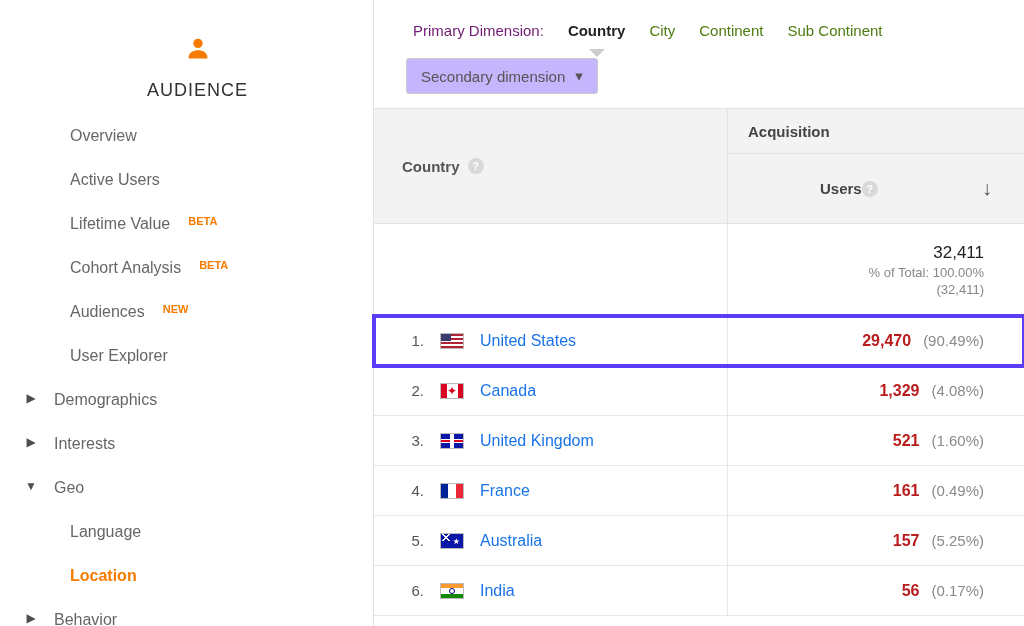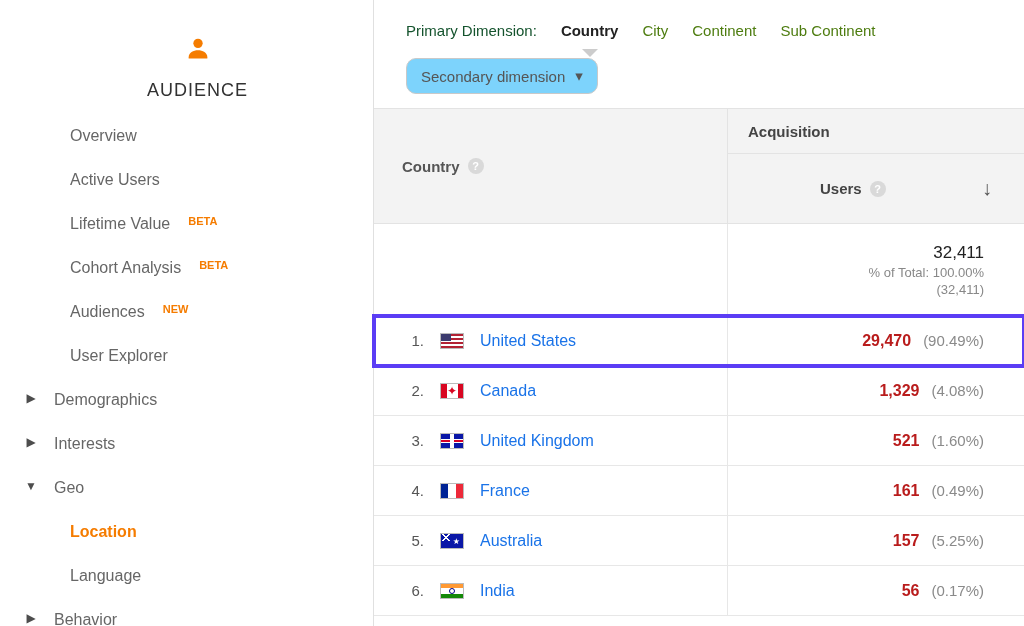--- a/index.html
+++ b/index.html
@@ -67,33 +67,33 @@
     padding: 16px 0 0 0;
     display:flex;flex-direction:column;
   }
   .prim-row{
     display:flex;align-items:center;gap:24px;
     padding-left:32px;
     height:28px;
     color:#5c5c5c;
     font-size:15px;
   }
-  .prim-row .label{color:#14532d;}
+  .prim-row .label{color:#701a75;margin-left:7px;}
   .prim-row .tab{cursor:pointer;color:#4d7c0f;}
   .prim-row .tab.active{color:#222;font-weight:700;position:relative;}
   .prim-row .tab.active::after{
     content:"";position:absolute;left:50%;bottom:-18px;transform:translateX(-50%);
     width:0;height:0;border-left:8px solid transparent;border-right:8px solid transparent;border-top:8px solid #ccc;
   }
   .sec-row{padding:14px 0 14px 32px;}
   .sec-btn{
     display:inline-flex;align-items:center;gap:10px;
     height:36px;padding:0 14px;
-    border:1px solid #c9c9c9;border-radius:10px;
-    background:#7dd3fc;color:#555;font-size:15px;cursor:pointer;
+    border:1px solid #c9c9c9;border-radius:3px;
+    background:#c4b5fd;color:#555;font-size:15px;cursor:pointer;
   }
   
   .tbl{border-top:1px solid #e3e3e3;}
   .thead{
     display:flex;
     background:#f3f3f3;
     border-bottom:1px solid #e3e3e3;
     height:115px;
   }
   .thead .col-country{
@@ -108,21 +108,21 @@
     flex:1;display:flex;flex-direction:column;
   }
   .col-acq .acq-top{
     height:45px;display:flex;align-items:center;padding-left:20px;
     font-weight:700;color:#444;border-bottom:1px solid #e3e3e3;font-size:15px;
   }
   .col-acq .acq-bottom{
     flex:1;display:flex;align-items:center;justify-content:space-between;
     padding:0 32px 0 92px;
   }
-  .acq-bottom .users{font-weight:700;color:#444;font-size:15px;display:flex;align-items:center;gap:8px;justify-content:space-between;}
+  .acq-bottom .users{font-weight:700;color:#444;font-size:15px;display:flex;align-items:center;justify-content:space-between;}
   .help-icon{
     display:inline-flex;align-items:center;justify-content:center;
     width:16px;height:16px;border-radius:50%;background:#d9d9d9;color:#fff;font-size:11px;font-weight:700;
   }
   .sort-arrow{color:#555;font-size:20px;}
   
   .total-row{
     height:92px;border-bottom:1px solid #e7e7e7;
     display:flex;
   }
@@ -216,25 +216,25 @@
           <span>Demographics</span>
         </li>
         <li class="sb-item">
           <span class="tri">▶</span>
           <span>Interests</span>
         </li>
         <li class="sb-item">
           <span class="tri">▼</span>
           <span>Geo</span>
         </li>
+        <li class="sb-item child">
+          <span>Language</span>
+        </li>
         <li class="sb-item child active">
           <span>Location</span>
-        </li>
-        <li class="sb-item child">
-          <span>Language</span>
         </li>
         <li class="sb-item">
           <span class="tri">▶</span>
           <span>Behavior</span>
         </li>
       </ul>
   </aside>
 
   <main class="main">
     <div class="prim-row">

